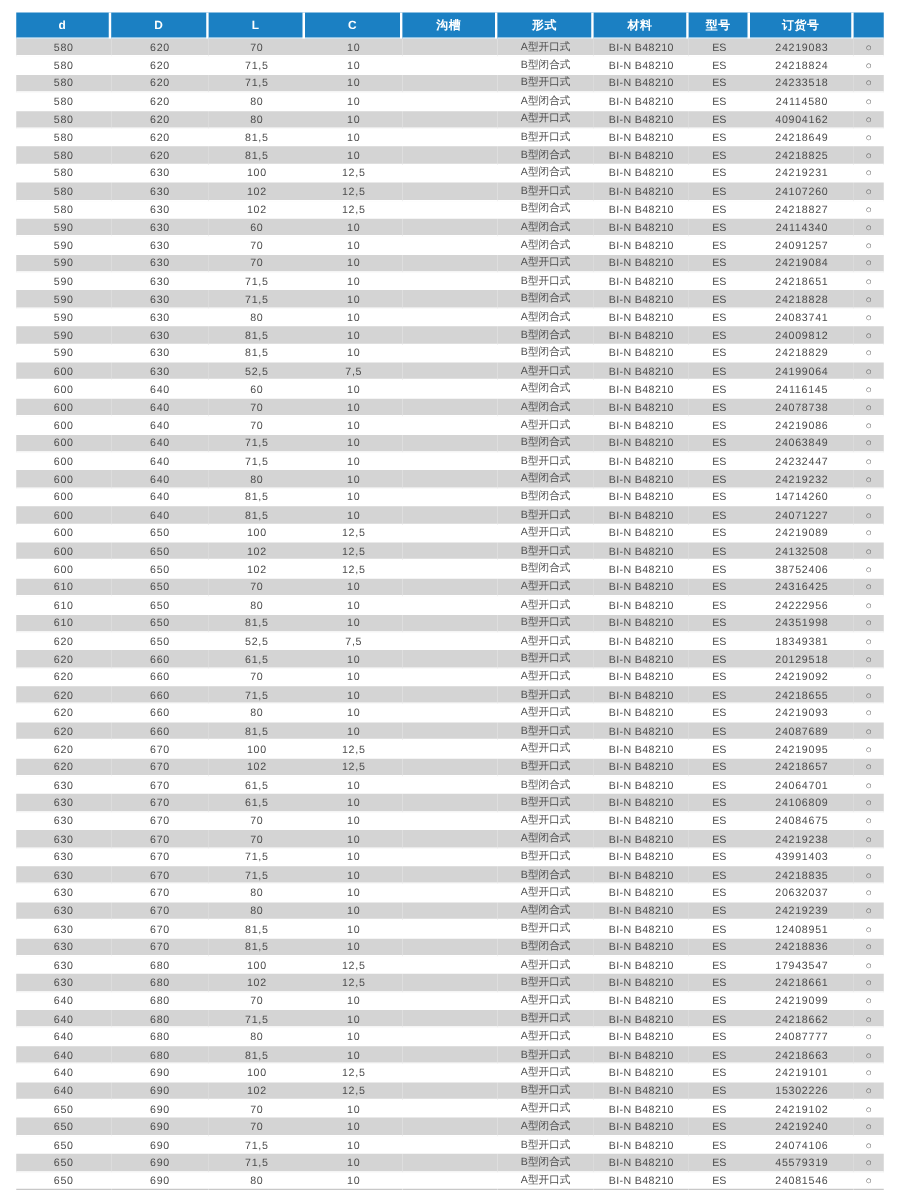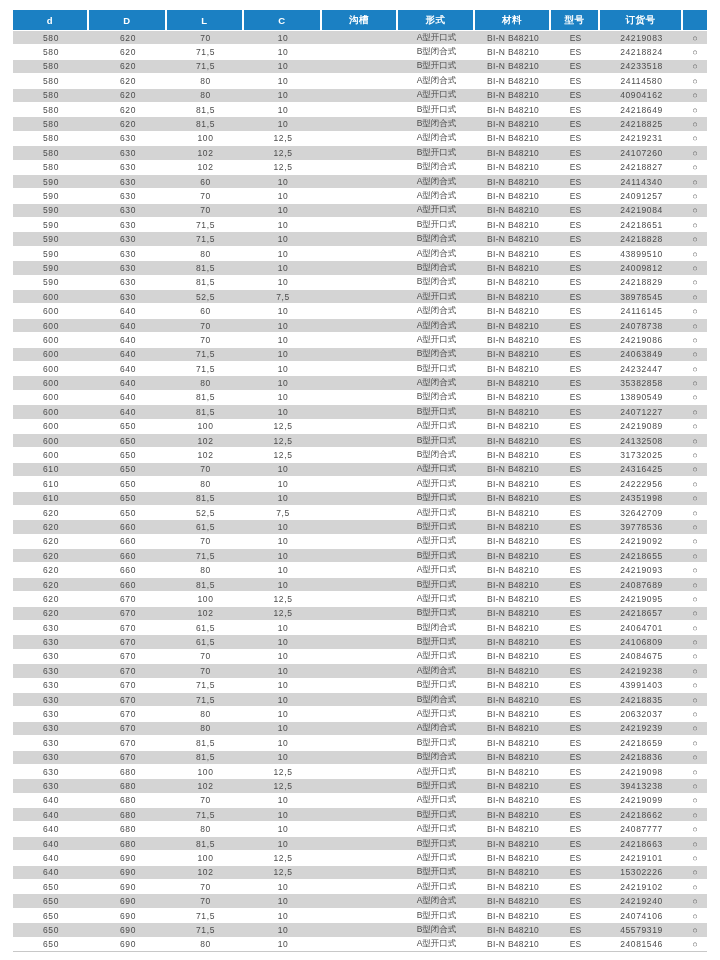--- a/index.html
+++ b/index.html
@@ -239,21 +239,21 @@
     </tr>
         <tr>
       <td class="num">590</td>
       <td class="num">630</td>
       <td class="num">80</td>
       <td class="num">10</td>
       <td></td>
       <td>A型闭合式</td>
       <td class="mat">BI-N B48210</td>
       <td>ES</td>
-      <td class="num">43899510</td>
+      <td class="num">24083741</td>
       <td class="circle">○</td>
     </tr>
         <tr>
       <td class="num">590</td>
       <td class="num">630</td>
       <td class="num">81,5</td>
       <td class="num">10</td>
       <td></td>
       <td>B型闭合式</td>
       <td class="mat">BI-N B48210</td>
@@ -275,21 +275,21 @@
     </tr>
         <tr>
       <td class="num">600</td>
       <td class="num">630</td>
       <td class="num">52,5</td>
       <td class="num">7,5</td>
       <td></td>
       <td>A型开口式</td>
       <td class="mat">BI-N B48210</td>
       <td>ES</td>
-      <td class="num">38978545</td>
+      <td class="num">24199064</td>
       <td class="circle">○</td>
     </tr>
         <tr>
       <td class="num">600</td>
       <td class="num">640</td>
       <td class="num">60</td>
       <td class="num">10</td>
       <td></td>
       <td>A型闭合式</td>
       <td class="mat">BI-N B48210</td>
@@ -347,33 +347,33 @@
     </tr>
         <tr>
       <td class="num">600</td>
       <td class="num">640</td>
       <td class="num">80</td>
       <td class="num">10</td>
       <td></td>
       <td>A型闭合式</td>
       <td class="mat">BI-N B48210</td>
       <td>ES</td>
-      <td class="num">35382858</td>
-      <td class="circle">○</td>
-    </tr>
-        <tr>
-      <td class="num">600</td>
-      <td class="num">640</td>
-      <td class="num">81,5</td>
-      <td class="num">10</td>
-      <td></td>
-      <td>B型闭合式</td>
-      <td class="mat">BI-N B48210</td>
-      <td>ES</td>
-      <td class="num">13890549</td>
+      <td class="num">24219232</td>
+      <td class="circle">○</td>
+    </tr>
+        <tr>
+      <td class="num">600</td>
+      <td class="num">640</td>
+      <td class="num">81,5</td>
+      <td class="num">10</td>
+      <td></td>
+      <td>B型闭合式</td>
+      <td class="mat">BI-N B48210</td>
+      <td>ES</td>
+      <td class="num">14714260</td>
       <td class="circle">○</td>
     </tr>
         <tr>
       <td class="num">600</td>
       <td class="num">640</td>
       <td class="num">81,5</td>
       <td class="num">10</td>
       <td></td>
       <td>B型开口式</td>
       <td class="mat">BI-N B48210</td>
@@ -407,21 +407,21 @@
     </tr>
         <tr>
       <td class="num">600</td>
       <td class="num">650</td>
       <td class="num">102</td>
       <td class="num">12,5</td>
       <td></td>
       <td>B型闭合式</td>
       <td class="mat">BI-N B48210</td>
       <td>ES</td>
-      <td class="num">31732025</td>
+      <td class="num">38752406</td>
       <td class="circle">○</td>
     </tr>
         <tr>
       <td class="num">610</td>
       <td class="num">650</td>
       <td class="num">70</td>
       <td class="num">10</td>
       <td></td>
       <td>A型开口式</td>
       <td class="mat">BI-N B48210</td>
@@ -455,33 +455,33 @@
     </tr>
         <tr>
       <td class="num">620</td>
       <td class="num">650</td>
       <td class="num">52,5</td>
       <td class="num">7,5</td>
       <td></td>
       <td>A型开口式</td>
       <td class="mat">BI-N B48210</td>
       <td>ES</td>
-      <td class="num">32642709</td>
+      <td class="num">18349381</td>
       <td class="circle">○</td>
     </tr>
         <tr>
       <td class="num">620</td>
       <td class="num">660</td>
       <td class="num">61,5</td>
       <td class="num">10</td>
       <td></td>
       <td>B型开口式</td>
       <td class="mat">BI-N B48210</td>
       <td>ES</td>
-      <td class="num">39778536</td>
+      <td class="num">20129518</td>
       <td class="circle">○</td>
     </tr>
         <tr>
       <td class="num">620</td>
       <td class="num">660</td>
       <td class="num">70</td>
       <td class="num">10</td>
       <td></td>
       <td>A型开口式</td>
       <td class="mat">BI-N B48210</td>
@@ -647,21 +647,21 @@
     </tr>
         <tr>
       <td class="num">630</td>
       <td class="num">670</td>
       <td class="num">81,5</td>
       <td class="num">10</td>
       <td></td>
       <td>B型开口式</td>
       <td class="mat">BI-N B48210</td>
       <td>ES</td>
-      <td class="num">24218659</td>
+      <td class="num">12408951</td>
       <td class="circle">○</td>
     </tr>
         <tr>
       <td class="num">630</td>
       <td class="num">670</td>
       <td class="num">81,5</td>
       <td class="num">10</td>
       <td></td>
       <td>B型闭合式</td>
       <td class="mat">BI-N B48210</td>
@@ -671,33 +671,33 @@
     </tr>
         <tr>
       <td class="num">630</td>
       <td class="num">680</td>
       <td class="num">100</td>
       <td class="num">12,5</td>
       <td></td>
       <td>A型开口式</td>
       <td class="mat">BI-N B48210</td>
       <td>ES</td>
-      <td class="num">24219098</td>
+      <td class="num">17943547</td>
       <td class="circle">○</td>
     </tr>
         <tr>
       <td class="num">630</td>
       <td class="num">680</td>
       <td class="num">102</td>
       <td class="num">12,5</td>
       <td></td>
       <td>B型开口式</td>
       <td class="mat">BI-N B48210</td>
       <td>ES</td>
-      <td class="num">39413238</td>
+      <td class="num">24218661</td>
       <td class="circle">○</td>
     </tr>
         <tr>
       <td class="num">640</td>
       <td class="num">680</td>
       <td class="num">70</td>
       <td class="num">10</td>
       <td></td>
       <td>A型开口式</td>
       <td class="mat">BI-N B48210</td>

